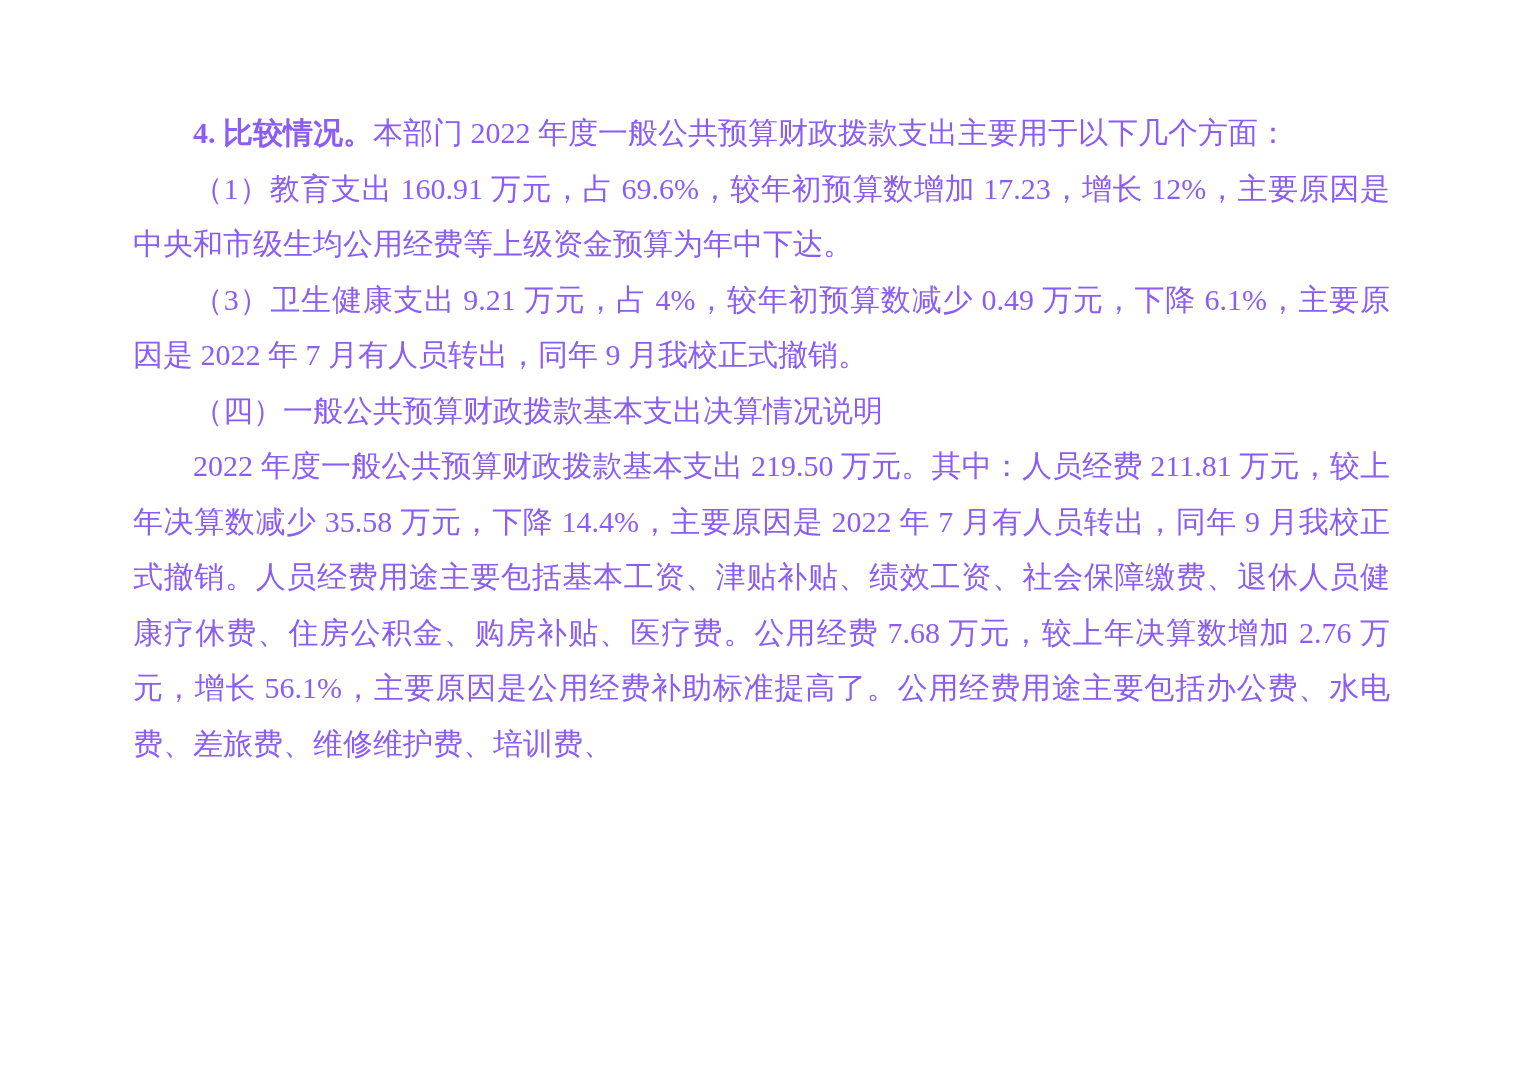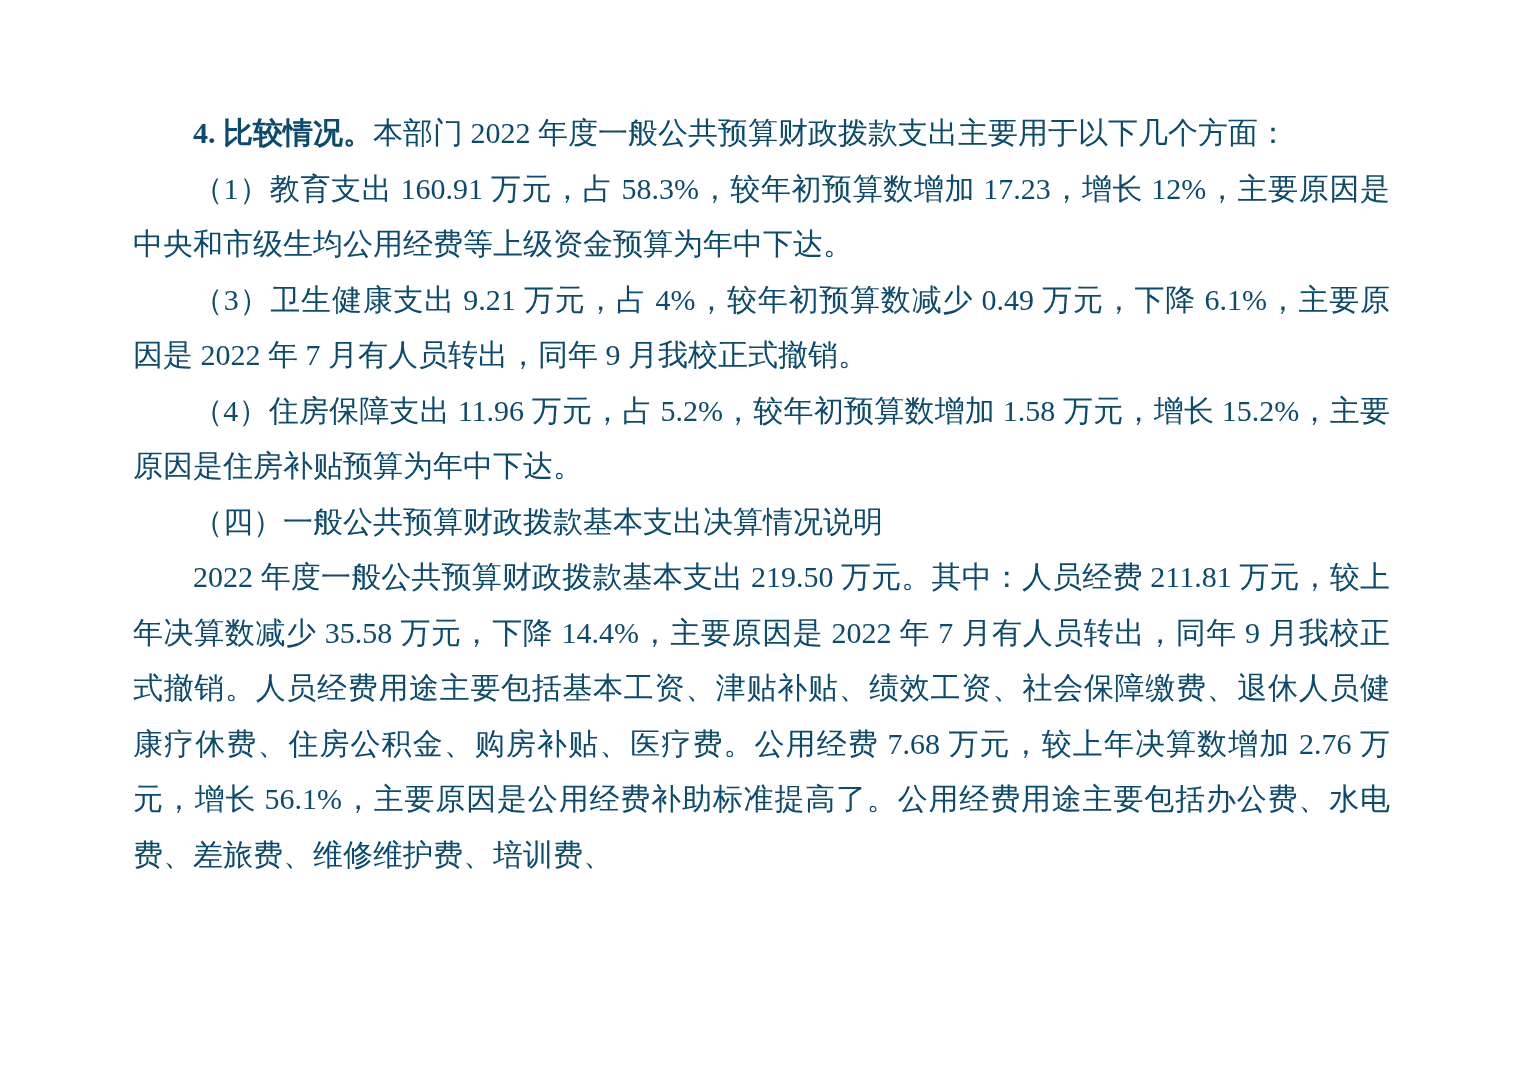--- a/index.html
+++ b/index.html
@@ -19,21 +19,21 @@
     background: #ffffff;
   }
   .doc-body {
     position: absolute;
     left: 133px;
     top: 105px;
     width: 1257px;
     font-family: "Liberation Serif", "DejaVu Serif", serif;
     font-size: 30px;
     line-height: 55.5px;
-    color: #0c4a6e;
+    color: #8b5cf6;
     text-align: justify;
   }
   .para {
     margin: 0;
     text-indent: 2em;
   }
   .para .bold-lead {
     font-weight: bold;
   }
   .para.heading {
@@ -41,25 +41,24 @@
   }
 </style>
 </head>
 <body>
 
 <div class="page">
   <div class="doc-body">
 
     <p class="para"><span class="bold-lead">4. 比较情况。</span><span>本部门 2022 年度一般公共预算财政拨款支出主要用于以下几个方面：</span></p>
 
-    <p class="para">（1）教育支出 160.91 万元，占 58.3%，较年初预算数增加 17.23，增长 12%，主要原因是中央和市级生均公用经费等上级资金预算为年中下达。</p>
+    <p class="para">（1）教育支出 160.91 万元，占 69.6%，较年初预算数增加 17.23，增长 12%，主要原因是中央和市级生均公用经费等上级资金预算为年中下达。</p>
 
 
     <p class="para">（3）卫生健康支出 9.21 万元，占 4%，较年初预算数减少 0.49 万元，下降 6.1%，主要原因是 2022 年 7 月有人员转出，同年 9 月我校正式撤销。</p>
 
-    <p class="para">（4）住房保障支出 11.96 万元，占 5.2%，较年初预算数增加 1.58 万元，增长 15.2%，主要原因是住房补贴预算为年中下达。</p>
 
     <p class="para heading">（四）一般公共预算财政拨款基本支出决算情况说明</p>
 
     <p class="para">2022 年度一般公共预算财政拨款基本支出 219.50 万元。其中：人员经费 211.81 万元，较上年决算数减少 35.58 万元，下降 14.4%，主要原因是 2022 年 7 月有人员转出，同年 9 月我校正式撤销。人员经费用途主要包括基本工资、津贴补贴、绩效工资、社会保障缴费、退休人员健康疗休费、住房公积金、购房补贴、医疗费。公用经费 7.68 万元，较上年决算数增加 2.76 万元，增长 56.1%，主要原因是公用经费补助标准提高了。公用经费用途主要包括办公费、水电费、差旅费、维修维护费、培训费、</p>
 
   </div>
 </div>
 
 </body></html>

